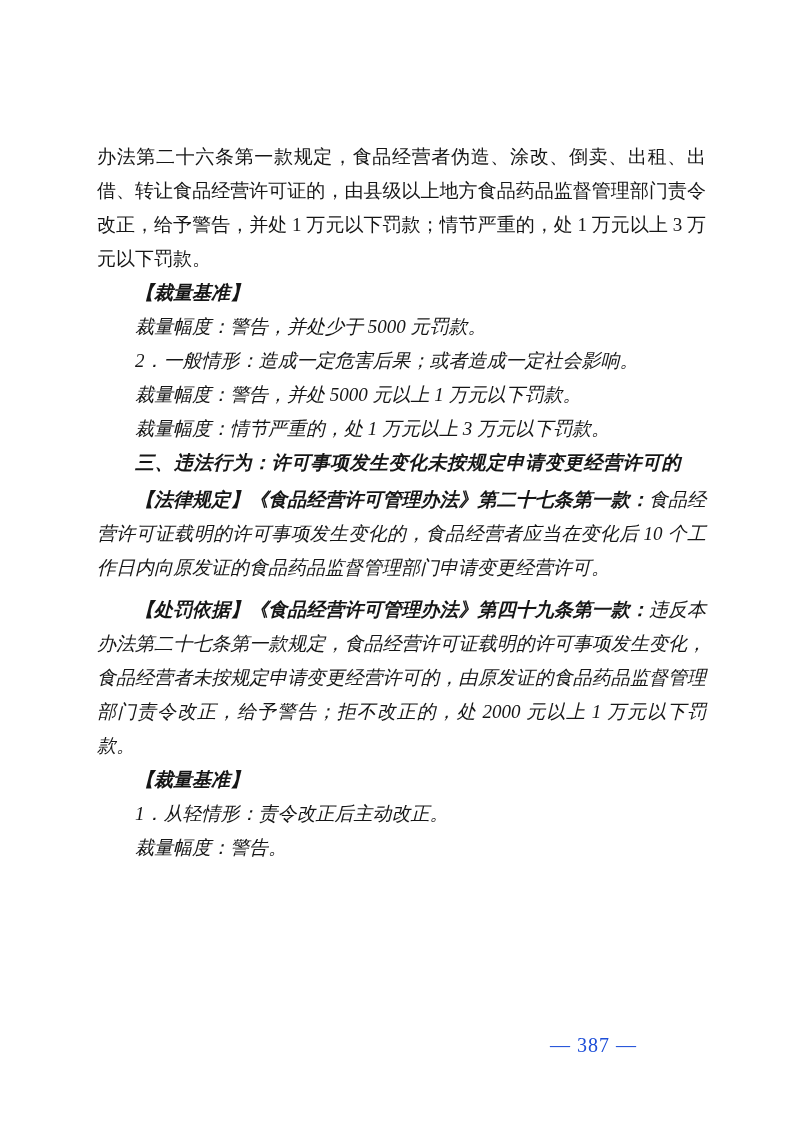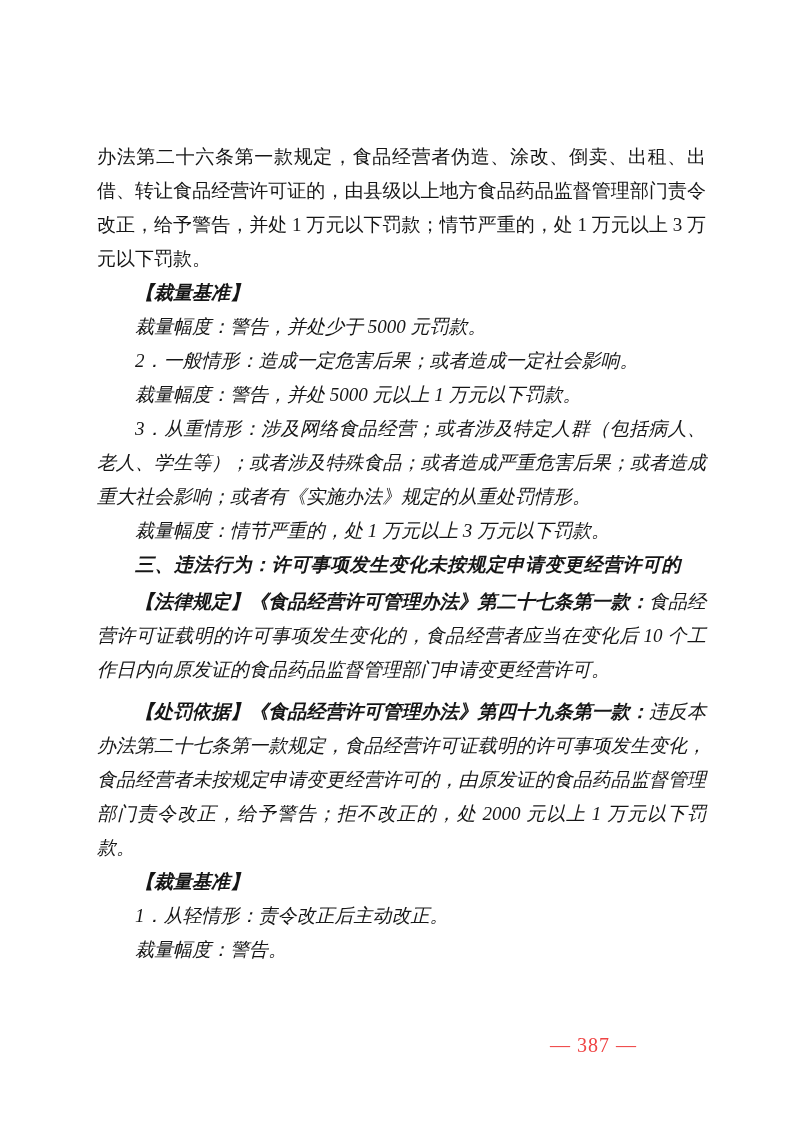--- a/index.html
+++ b/index.html
@@ -48,42 +48,41 @@
   }
   .lead {
     font-weight: bold;
   }
   .footer {
     position: absolute;
     top: 1030px;
     right: 98px;
     font-size: 20px;
     line-height: 30px;
-    color: #ef4444;
+    color: #1d4ed8;
     letter-spacing: 1px;
   }
 </style>
 </head>
 <body>
 
 <div class="page">
   <div class="content">
 
     <p class="para">办法第二十六条第一款规定，食品经营者伪造、涂改、倒卖、出租、出借、转让食品经营许可证的，由县级以上地方食品药品监督管理部门责令改正，给予警告，并处 1 万元以下罚款；情节严重的，处 1 万元以上 3 万元以下罚款。</p>
 
     <p class="para indent bold-bracket">【裁量基准】</p>
 
 
     <p class="para indent">裁量幅度：警告，并处少于 5000 元罚款。</p>
 
     <p class="para indent">2．一般情形：造成一定危害后果；或者造成一定社会影响。</p>
 
     <p class="para indent">裁量幅度：警告，并处 5000 元以上 1 万元以下罚款。</p>
 
-    <p class="para indent">3．从重情形：涉及网络食品经营；或者涉及特定人群（包括病人、老人、学生等）；或者涉及特殊食品；或者造成严重危害后果；或者造成重大社会影响；或者有《实施办法》规定的从重处罚情形。</p>
 
     <p class="para indent">裁量幅度：情节严重的，处 1 万元以上 3 万元以下罚款。</p>
 
     <p class="para indent section-h">三、违法行为：许可事项发生变化未按规定申请变更经营许可的</p>
 
     <p class="para indent loose">
       <span class="lead">【法律规定】《食品经营许可管理办法》第二十七条第一款：</span><span>食品经营许可证载明的许可事项发生变化的，食品经营者应当在变化后 10 个工作日内向原发证的食品药品监督管理部门申请变更经营许可。</span>
     </p>
 
     <p class="para indent">

